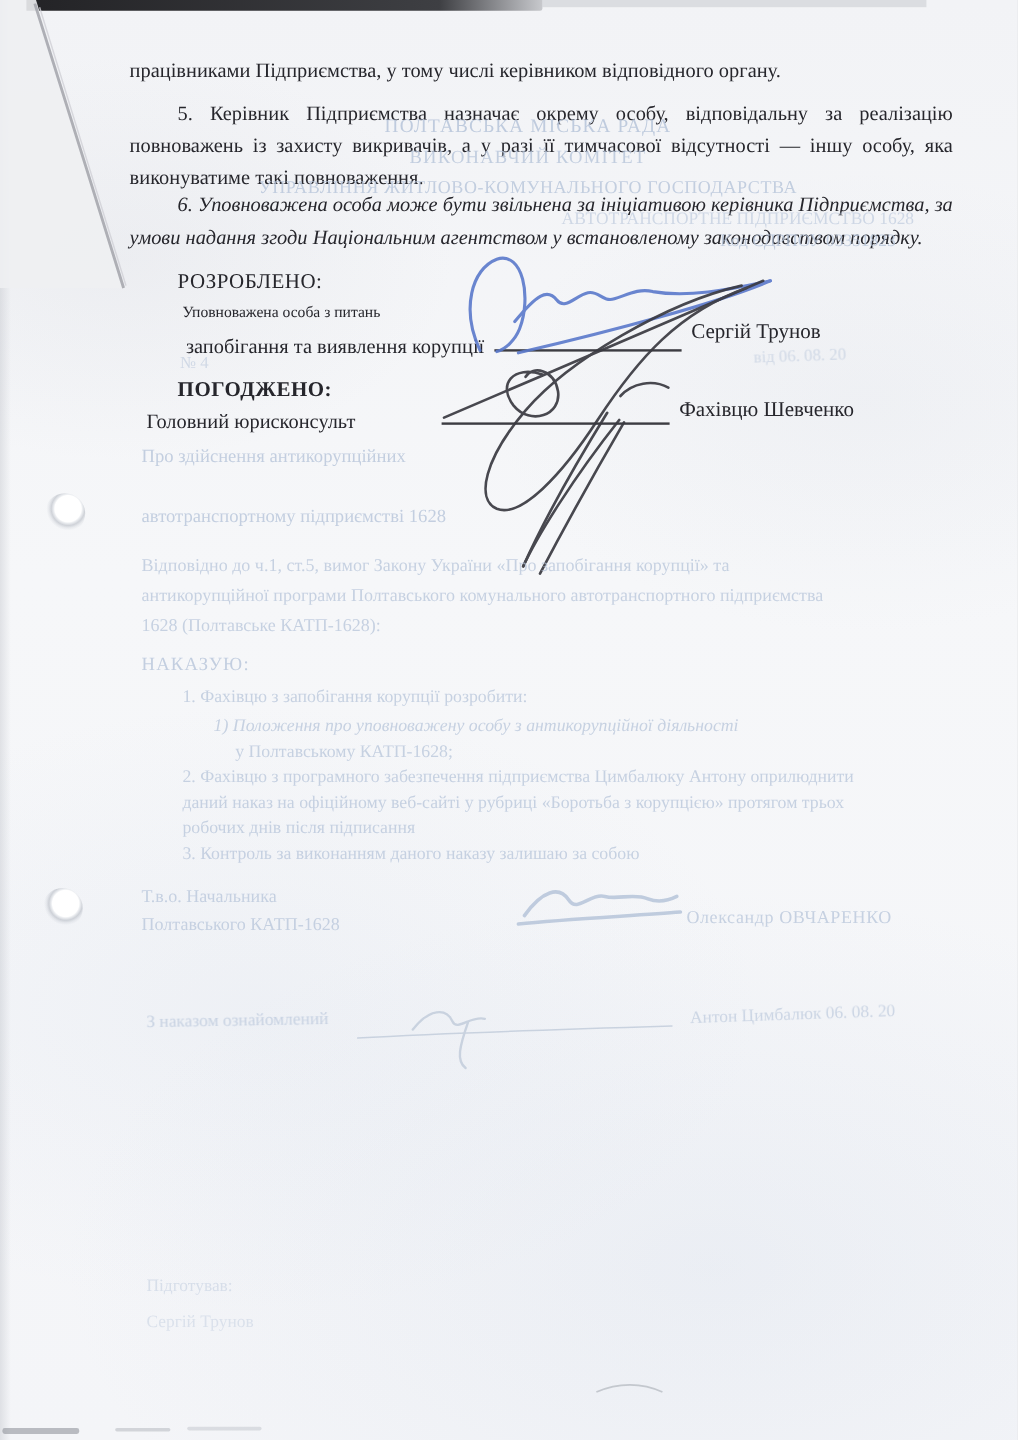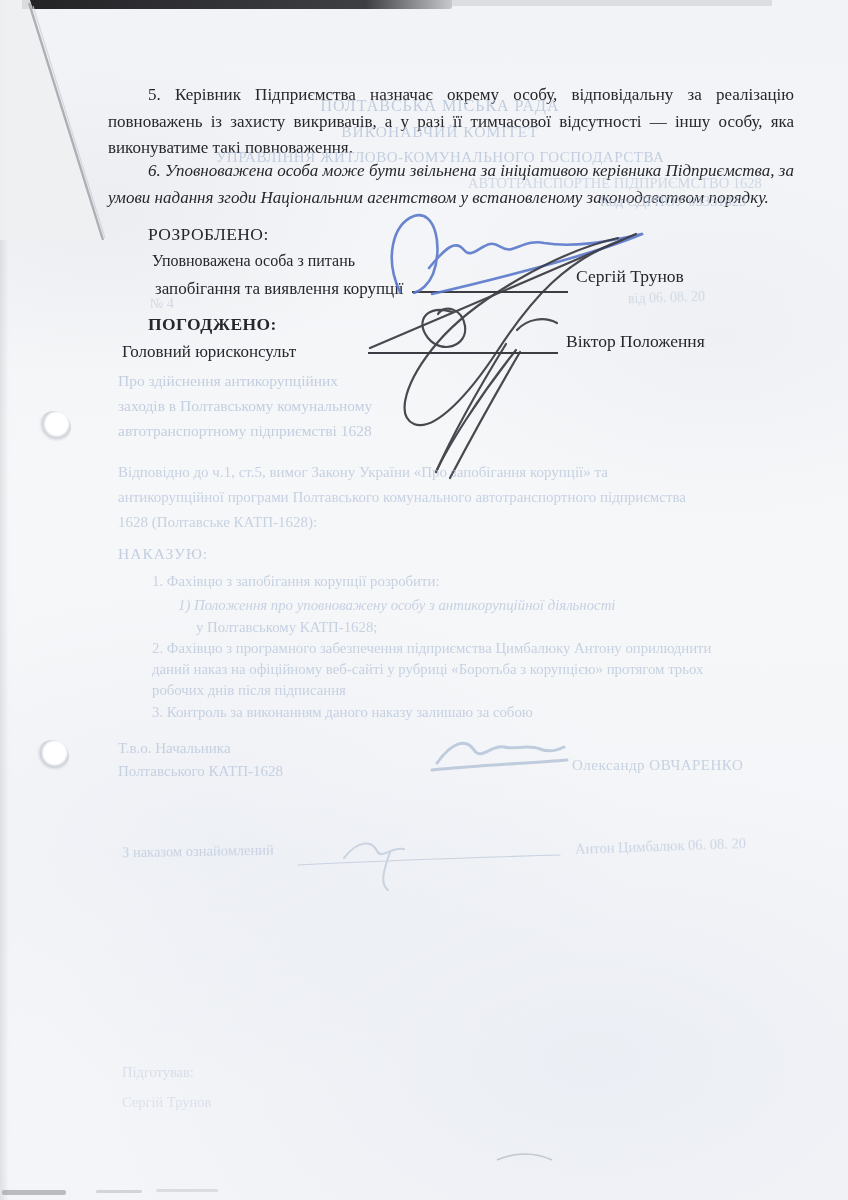--- a/index.html
+++ b/index.html
@@ -40,41 +40,42 @@
 
   <svg class="overlay" width="848" height="1200" viewBox="0 0 848 1200">
     <polygon points="0,0 30,0 104,240 0,240" fill="#eeeff2" opacity="0.9"></polygon>
     <path d="M29 3 C 50 72, 80 164, 103 240" stroke="#a2a3aa" stroke-width="2.4" fill="none" opacity="0.85"></path>
     <path d="M33 6 C 54 76, 83 166, 105 238" stroke="#cfd0d6" stroke-width="1.2" fill="none" opacity="0.8"></path>
   </svg>
 
   <div class="hole" style="left:37px;top:411px;"></div>
   <div class="hole" style="left:35px;top:740px;"></div>
 
+  <div class="t para nolndent" style="top:46px;">працівниками  Підприємства,  у тому числі керівником відповідного органу.</div>
   <div class="t para" style="top:82px;">5.  Керівник   Підприємства   назначає   окрему   особу,   відповідальну   за   реалізацію повноважень із захисту викривачів, а у разі її тимчасової відсутності — іншу особу, яка виконуватиме такі повноваження.</div>
   <div class="t para" style="top:158px;font-style:italic;">6.  Уповноважена особа може бути звільнена за ініціативою керівника Підприємства, за умови надання згоди Національним агентством  у встановленому законодавством порядку.</div>
 
   <div class="ghost center" style="left:290px;top:123px;width:300px;font-size:15.5px;letter-spacing:1px;opacity:.8;">ВИКОНАВЧИЙ КОМІТЕТ</div>
   <div class="ghost center" style="left:280px;top:97px;width:320px;font-size:16px;letter-spacing:1px;opacity:.85;">ПОЛТАВСЬКА МІСЬКА РАДА</div>
   <div class="ghost center" style="left:140px;top:149px;width:600px;font-size:15px;letter-spacing:.5px;opacity:.8;">УПРАВЛІННЯ ЖИТЛОВО-КОМУНАЛЬНОГО ГОСПОДАРСТВА</div>
   <div class="ghost" style="left:468px;top:175px;font-size:14.5px;opacity:.6;">АВТОТРАНСПОРТНЕ ПІДПРИЄМСТВО 1628</div>
   <div class="ghost" style="left:600px;top:193px;font-size:14.5px;opacity:.8;">Код ЄДРПОУ 03351823</div>
   <div class="ghost" style="left:150px;top:296px;font-size:14px;opacity:.55;">№ 4</div>
   <div class="ghost" style="left:628px;top:290px;font-size:14px;opacity:.55;transform:rotate(-2deg);">від 06. 08. 20</div>
 
   <div class="t cap" style="left:148px;top:224px;">РОЗРОБЛЕНО:</div>
-  <div class="t" style="left:152px;top:252px;font-size:16px;">Уповноважена особа з питань</div>
+  <div class="t" style="left:152px;top:252px;font-size:13px;">Уповноважена особа з питань</div>
   <div class="t" style="left:155px;top:279px;font-size:17px;">запобігання та виявлення корупції</div>
   <div class="sigline" style="left:412px;top:291px;width:156px;"></div>
   <div class="t" style="left:576px;top:266px;font-size:17.5px;">Сергій Трунов</div>
 
   <div class="t cap" style="left:148px;top:314px;font-weight:bold;">ПОГОДЖЕНО:</div>
   <div class="t" style="left:122px;top:342px;font-size:17px;">Головний юрисконсульт</div>
   <div class="sigline" style="left:368px;top:352px;width:190px;"></div>
-  <div class="t" style="left:566px;top:331px;font-size:17.5px;">Віктор Положення</div>
+  <div class="t" style="left:566px;top:331px;font-size:17.5px;">Фахівцю Шевченко</div>
 
   <svg class="overlay" width="848" height="1200" viewBox="0 0 848 1200">
     <defs>
       <filter id="soft" x="-20%" y="-20%" width="140%" height="140%">
         <feGaussianBlur stdDeviation="0.6"></feGaussianBlur>
       </filter>
     </defs>
 
     <g stroke="#5b79cb" stroke-width="2.6" fill="none" stroke-linecap="round" opacity="0.9">
       <path d="M400 292 C 384 258, 393 224, 414 216 C 436 209, 443 248, 433 274 C 429 284, 421 291, 414 293"></path>
@@ -100,21 +101,20 @@
     <g stroke="#c0cbda" stroke-width="2" fill="none" stroke-linecap="round" opacity="0.8" filter="url(#soft)">
       <path d="M344 858 C 358 840, 372 840, 377 851 C 381 860, 392 846, 404 849"></path>
       <path d="M390 852 C 383 872, 380 884, 388 890"></path>
       <path d="M298 865 C 370 861, 460 858, 560 855" stroke-width="1.2"></path>
     </g>
 
     <path d="M497 1160 C 515 1152, 535 1152, 552 1160" stroke="#9aa0a8" stroke-width="1.5" fill="none" opacity="0.5"></path>
   </svg>
 
   <div class="ghost" style="left:118px;top:372px;font-size:15.5px;opacity:.8;">Про здійснення антикорупційних</div>
-  <div class="ghost" style="left:118px;top:397px;font-size:15.5px;opacity:.8;">заходів в Полтавському комунальному</div>
   <div class="ghost" style="left:118px;top:422px;font-size:15.5px;opacity:.8;">автотранспортному підприємстві 1628</div>
 
   <div class="ghost" style="left:118px;top:464px;font-size:15px;opacity:.75;">Відповідно до ч.1, ст.5, вимог Закону України «Про запобігання корупції» та</div>
   <div class="ghost" style="left:118px;top:489px;font-size:15px;opacity:.75;">антикорупційної програми Полтавського комунального автотранспортного підприємства</div>
   <div class="ghost" style="left:118px;top:514px;font-size:15px;opacity:.75;">1628 (Полтавське КАТП-1628):</div>
 
   <div class="ghost" style="left:118px;top:545px;font-size:15.5px;letter-spacing:1px;opacity:.8;">НАКАЗУЮ:</div>
 
   <div class="ghost" style="left:152px;top:573px;font-size:14.8px;opacity:.75;">1.  Фахівцю з запобігання корупції розробити:</div>
   <div class="ghost" style="left:178px;top:597px;font-size:14.8px;opacity:.75;font-style:italic;">1) Положення про уповноважену особу з антикорупційної діяльності</div>

